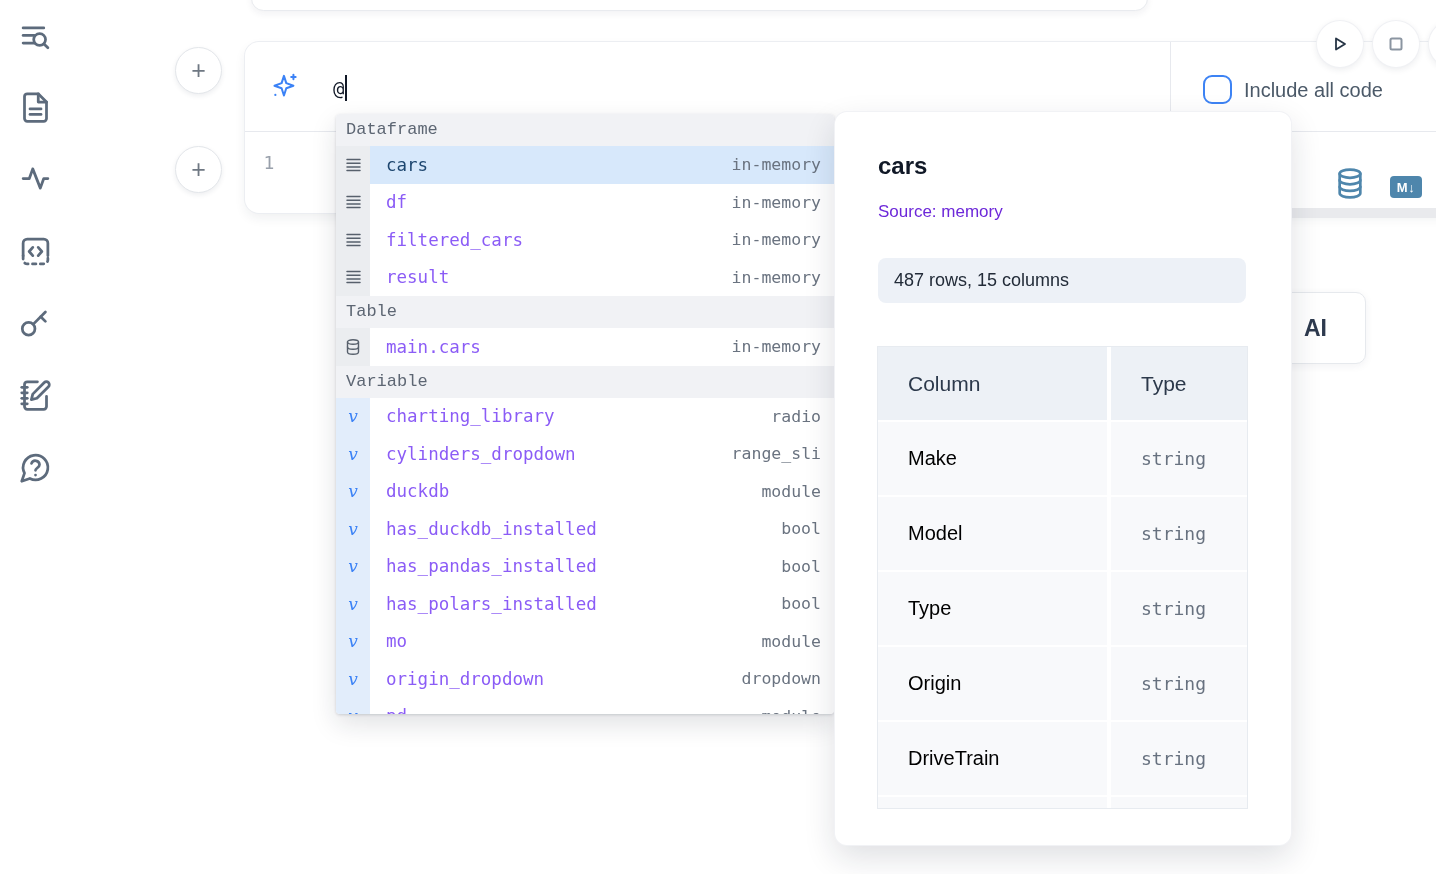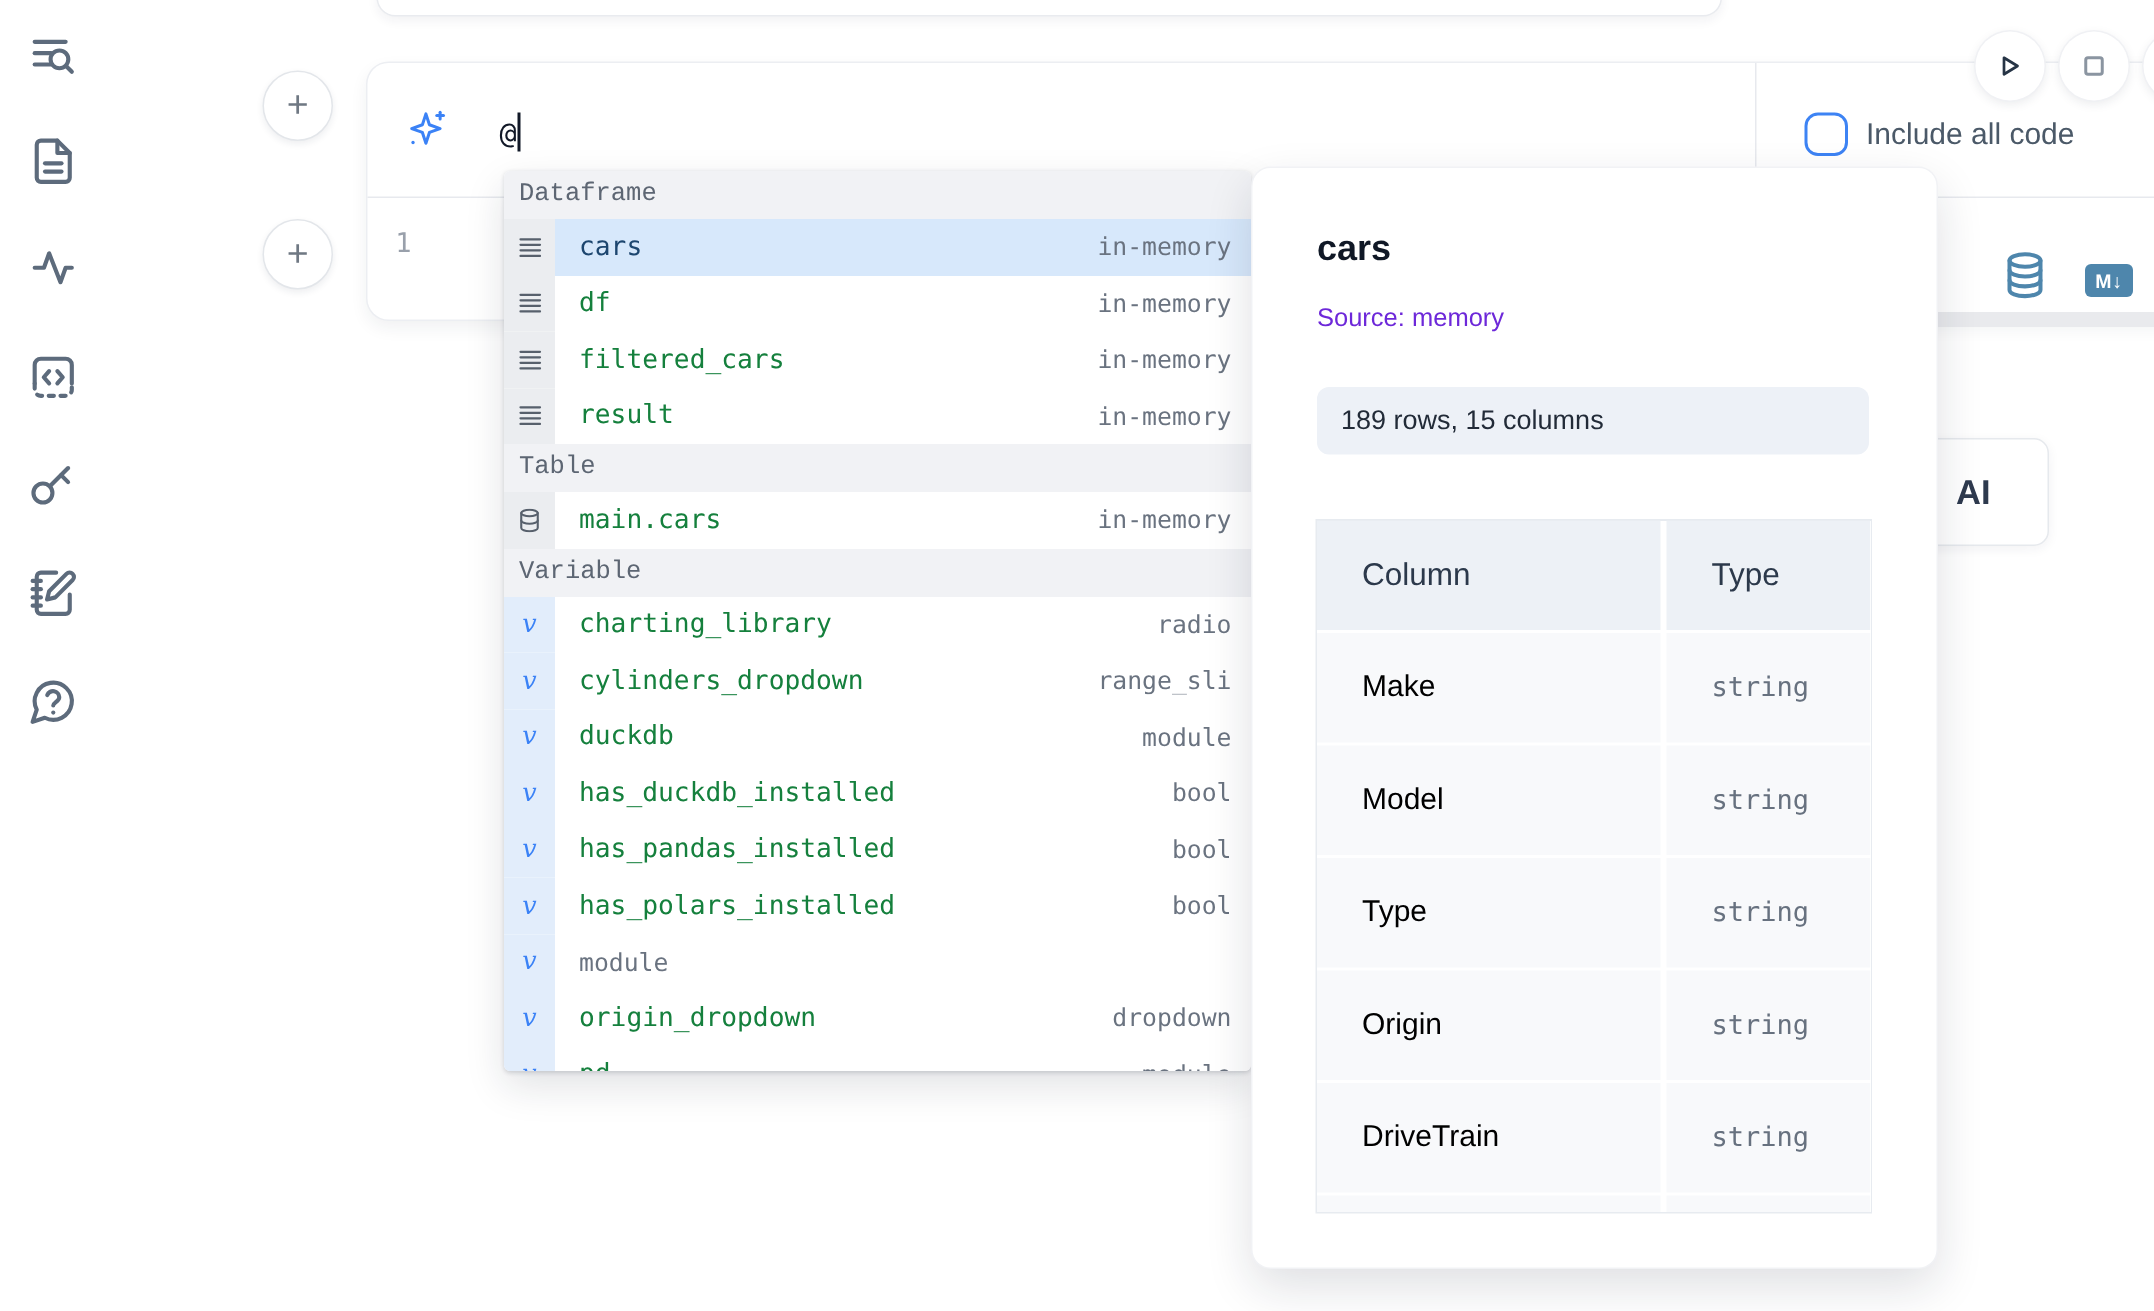--- a/index.html
+++ b/index.html
@@ -97,21 +97,21 @@
   .ac-gutter {
     flex:none; width:34px; background:#ebedf0;
     display:flex; align-items:center; justify-content:center;
   }
   .ac-row.variable .ac-gutter { background:#e2edfb; }
   .ac-main {
     flex:1; min-width:0; background:#fff; display:flex; align-items:center;
     padding:0 13px 0 16px;
   }
   .ac-row.selected .ac-main { background:#d7e8fb; }
-  .ac-name { flex:1; font-size:17.5px; color:#15803d; white-space:nowrap; overflow:hidden; }
+  .ac-name { flex:1; font-size:17.5px; color:#8b5cf6; white-space:nowrap; overflow:hidden; }
   .ac-row.selected .ac-name { color:#1d466f; }
   .ac-type { font-size:16.5px; color:#6a7380; white-space:nowrap; overflow:hidden; flex:none; }
   .rows-icon svg, .db-small-icon svg { stroke:#57606c; fill:none; stroke-linecap:round; }
   .var-glyph { font-family:"DejaVu Serif", serif; font-style:italic; font-size:17px; color:#3b82f6; }
 
   
   .panel {
     position:absolute; left:835px; top:112px; width:456px; height:733px;
     background:#fff; border-radius:12px; z-index:30;
     box-shadow:0 0 0 1px #f1f2f5, 0 12px 32px rgba(20,30,50,.14);
@@ -375,20 +375,21 @@
     <div class="ac-main">
         <span class="ac-name">has_polars_installed</span>
         <span class="ac-type">bool</span>
       </div>
   </div>
   <div class="ac-row variable">
     <div class="ac-gutter">
         <span class="var-glyph">v</span>
       </div>
     <div class="ac-main">
+        <span class="ac-name">mo</span>
         <span class="ac-type">module</span>
       </div>
   </div>
   <div class="ac-row variable">
     <div class="ac-gutter">
         <span class="var-glyph">v</span>
       </div>
     <div class="ac-main">
         <span class="ac-name">origin_dropdown</span>
         <span class="ac-type">dropdown</span>
@@ -401,21 +402,21 @@
     <div class="ac-main">
         <span class="ac-name">pd</span>
         <span class="ac-type">module</span>
       </div>
   </div>
 </div>
 
 <div class="panel">
   <div class="panel-title">cars</div>
   <div class="panel-source">Source: memory</div>
-  <div class="shape-badge">189 rows, 15 columns</div>
+  <div class="shape-badge">487 rows, 15 columns</div>
 
   <div class="ptable">
     <div class="pt-row header">
       <div class="pt-cell pt-c1">Column</div>
       <div class="pt-cell pt-c2">Type</div>
     </div>
     <div class="pt-row">
       <div class="pt-cell pt-c1 pt-colname">Make</div>
       <div class="pt-cell pt-c2 pt-coltype">string</div>
     </div>

